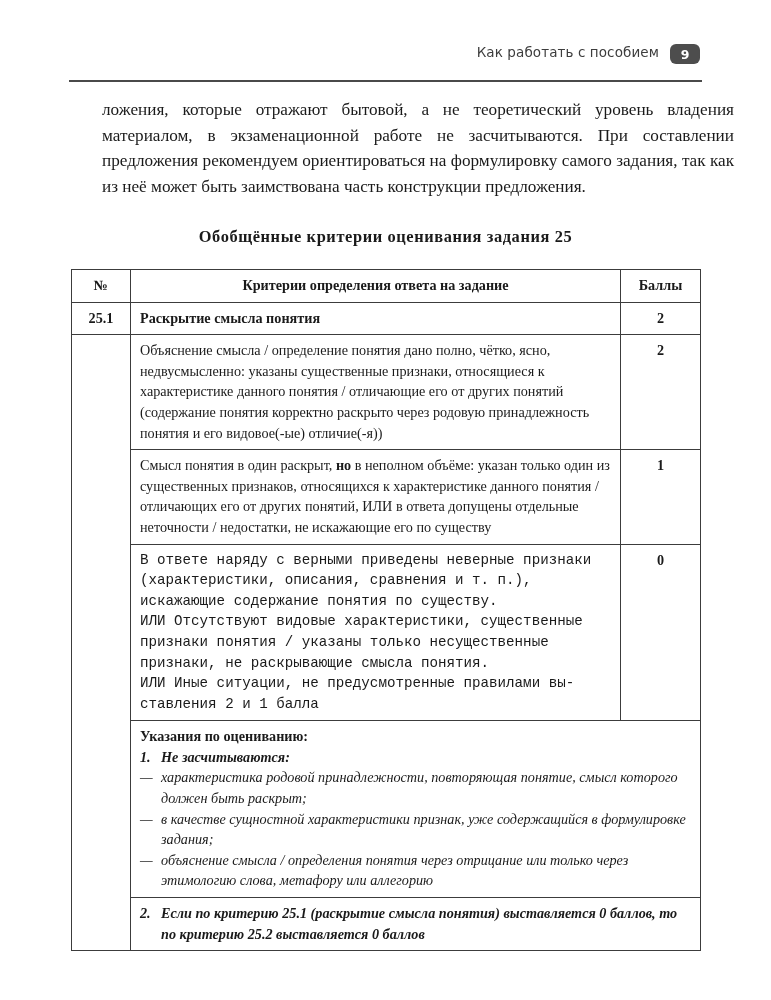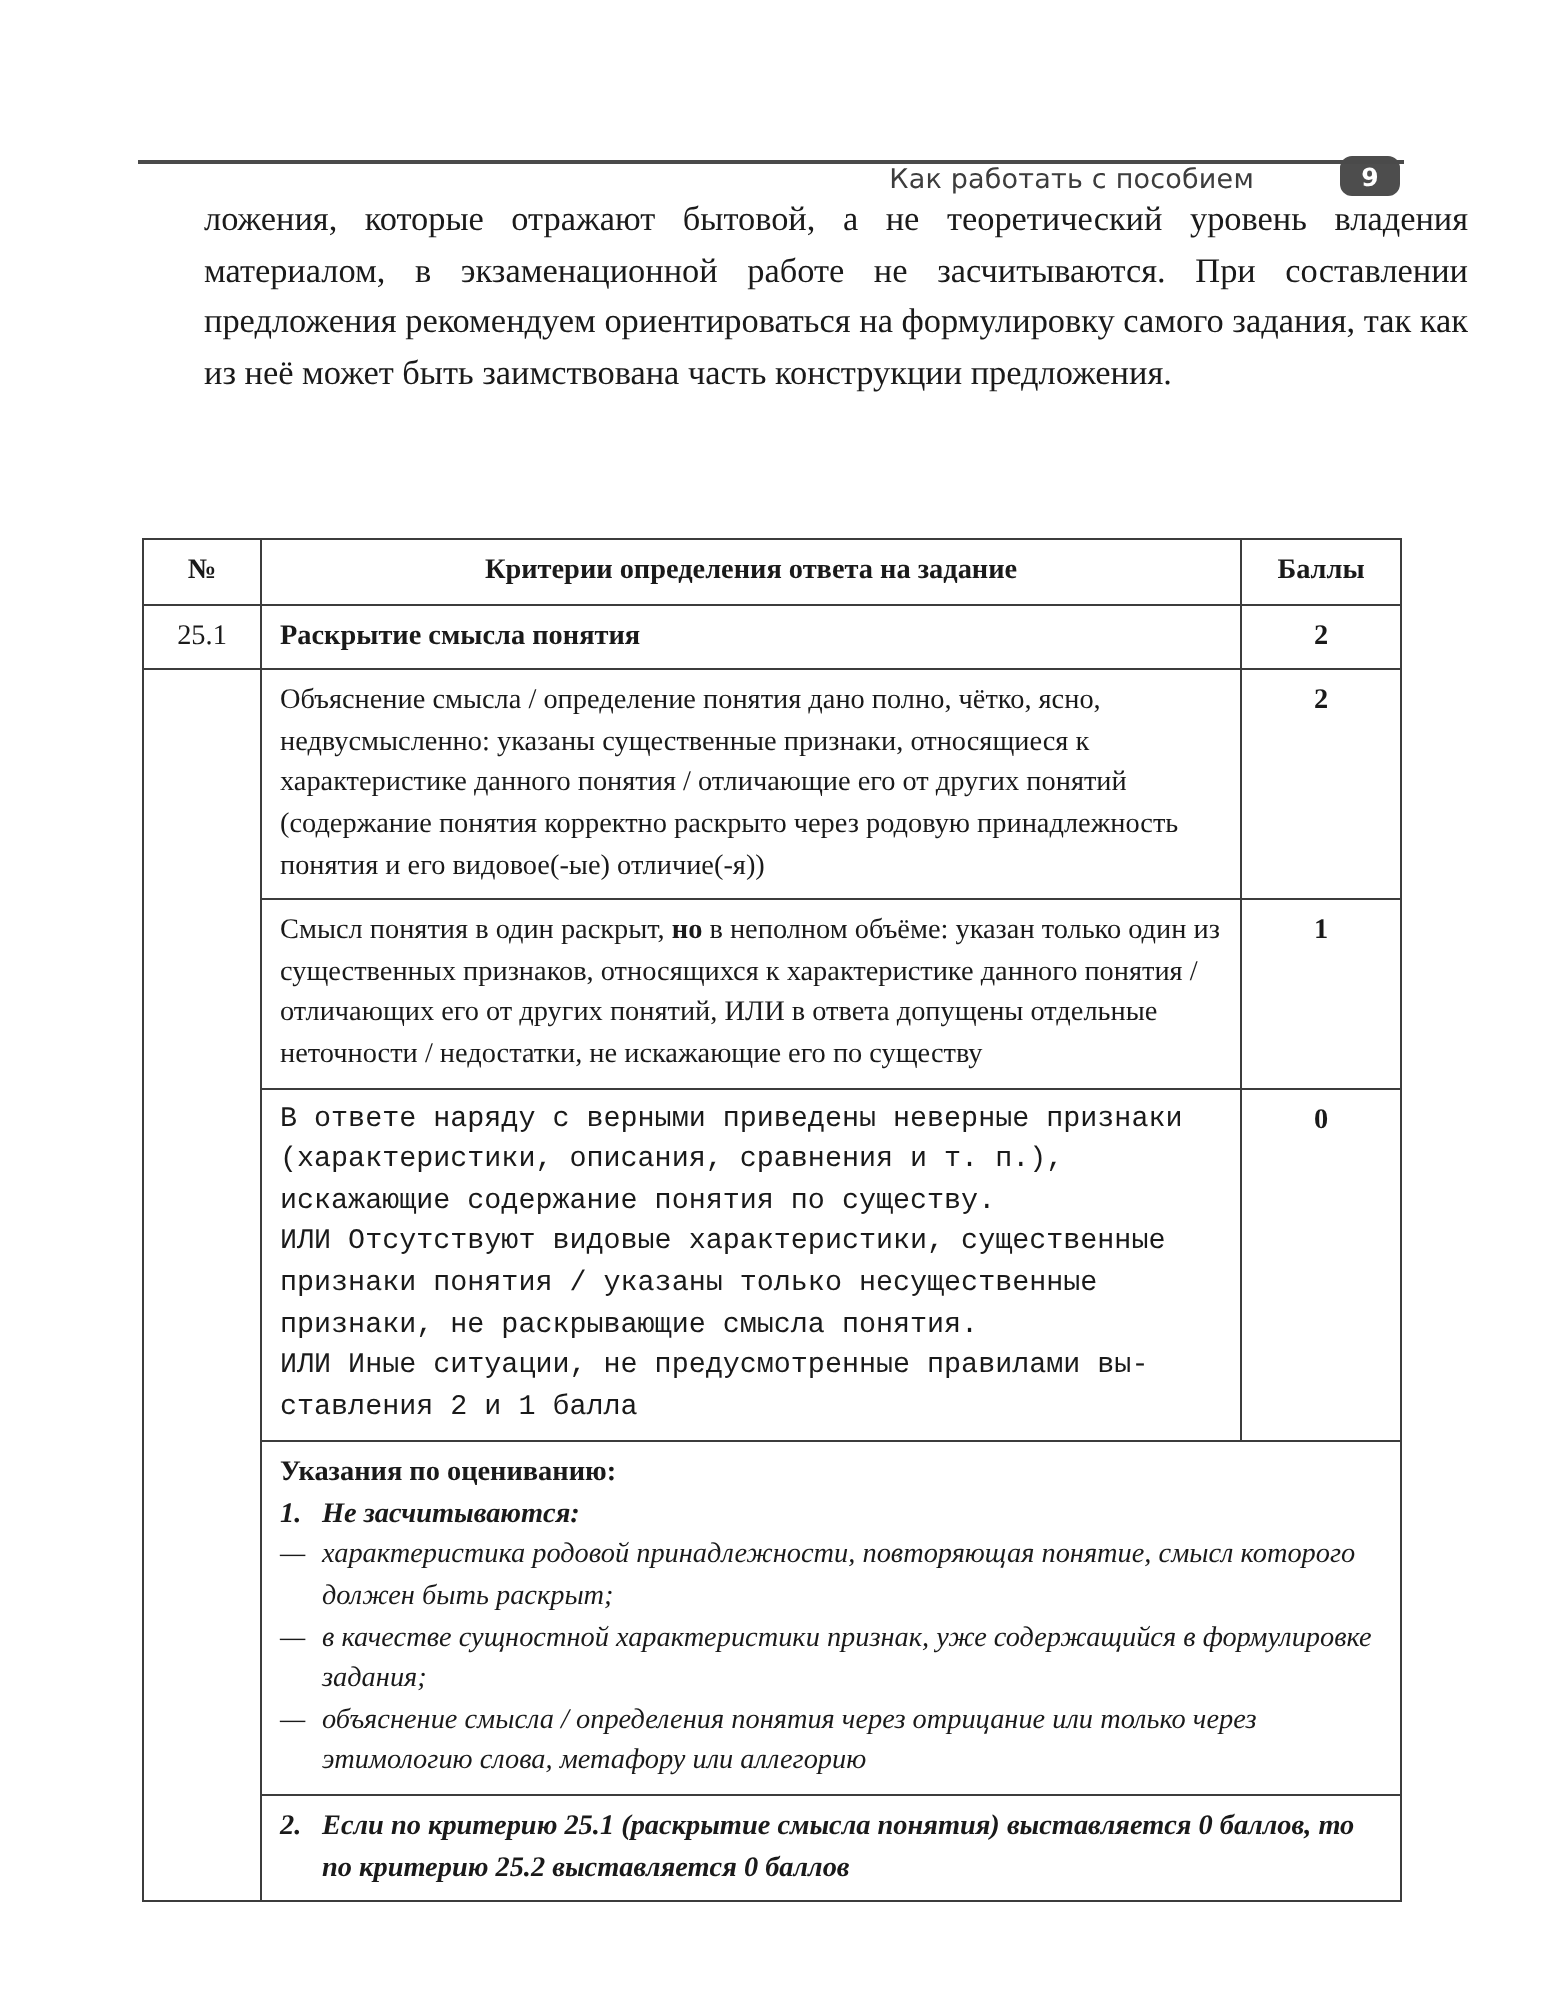--- a/index.html
+++ b/index.html
@@ -20,27 +20,26 @@
     position: absolute;
     left: 0; top: 0;
     width: 771px;
     height: 1000px;
   }
 
   
   .runhead {
     position: absolute;
     left: 71px;
-    top: 72px;
+    top: 44px;
     width: 629px;
     height: 26px;
     display: flex;
-    align-items: flex-end;
+    align-items: flex-start;
     justify-content: flex-end;
-    gap: 32px;
   }
   .runhead-title {
     font-family: "DejaVu Sans", "Liberation Sans", sans-serif;
     font-size: 13.5px;
     letter-spacing: 0.1px;
     color: #3d3d3d;
     white-space: nowrap;
   }
   .page-badge {
     margin-left: 11px;
@@ -117,21 +116,21 @@
     text-align: center;
     font-weight: bold;
     vertical-align: middle;
     font-size: 14.4px;
     padding-top: 7px;
     padding-bottom: 7px;
   }
   .cell-center {
     text-align: center;
     vertical-align: middle;
-    font-weight: normal;
+    font-weight: bold;
     font-size: 15px;
   }
   .cell-score {
     text-align: center;
     vertical-align: middle;
     font-weight: bold;
     font-size: 15px;
   }
   .cell-crit-bold {
     font-weight: bold;
@@ -192,20 +191,21 @@
 <div class="page">
 
   <div class="runhead">
     <span class="runhead-title">Как работать с пособием</span>
     <span class="page-badge">9</span>
   </div>
   <div class="rule"></div>
 
   <div class="intro">ложения, которые отражают бытовой, а не теоретический уровень владения материалом, в экзаменационной работе не засчитываются. При составлении предложения рекомендуем ориентироваться на фор­мулировку самого задания, так как из неё может быть заимствована часть конструкции предложения.</div>
 
+  <div class="table-caption">Обобщённые критерии оценивания задания 25</div>
 
   <table class="crit-table">
     <colgroup>
       <col class="col-num">
       <col class="col-crit">
       <col class="col-score">
     </colgroup>
     <tbody>
       <tr>
         <td class="th-cell">№</td>

